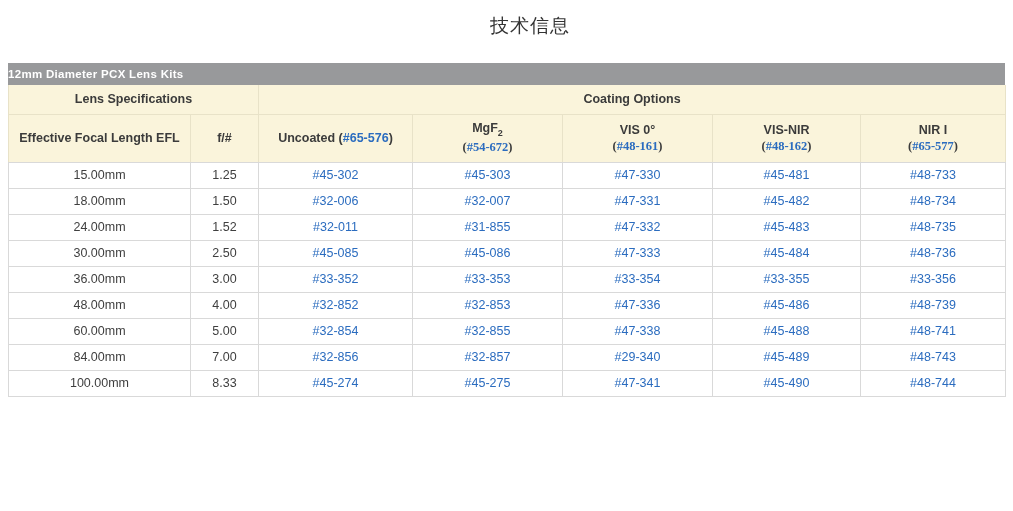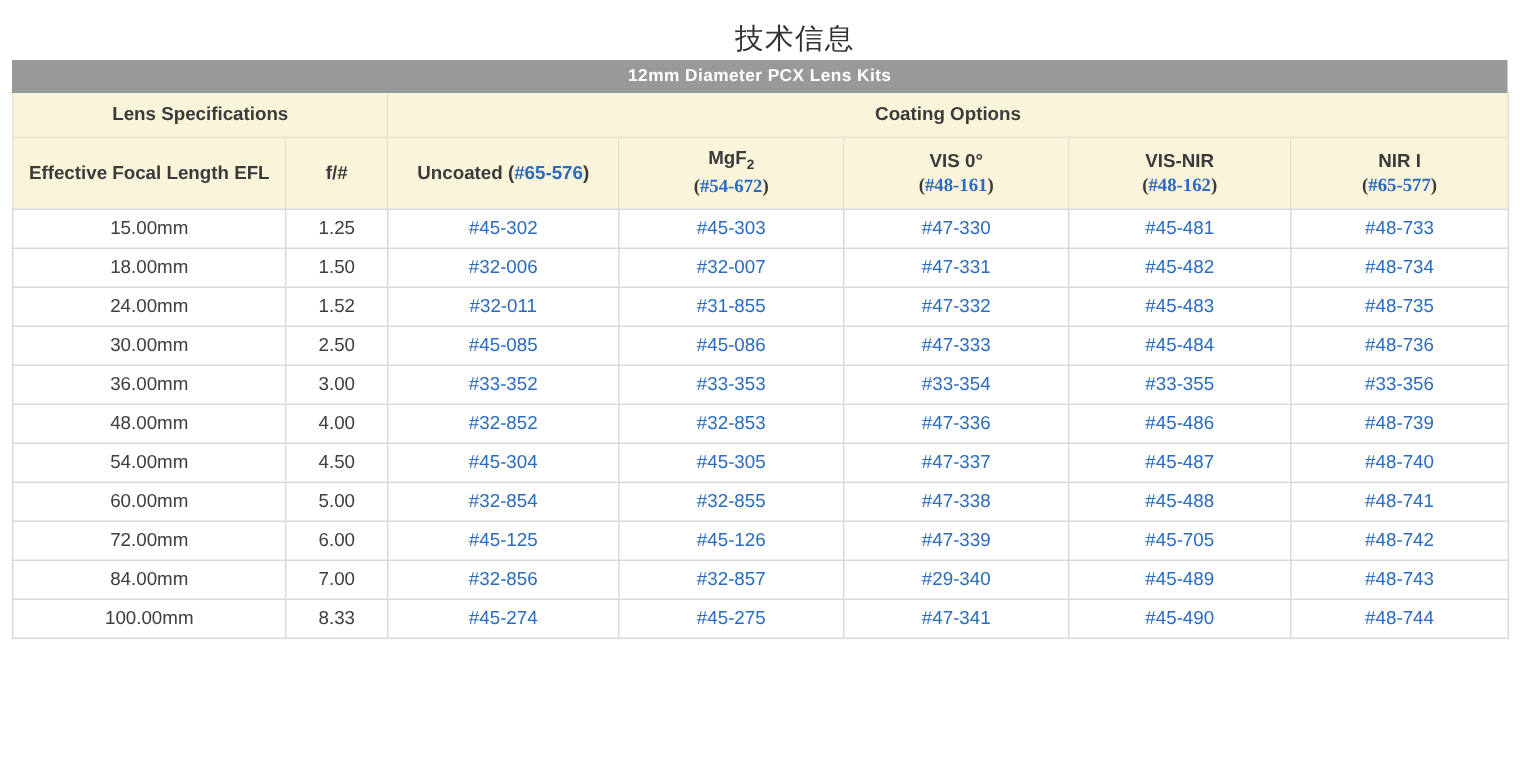--- a/index.html
+++ b/index.html
@@ -14,35 +14,34 @@
   html,body{margin:0;padding:0;}
   body{
     width:1013px;height:511px;background:#ffffff;
     font-family:"Liberation Sans","DejaVu Sans",sans-serif;
     color:var(--text);
   }
   .page-title{
     text-align:center;
     font-size:19px;
     color:#333333;
-    margin:13px 0 1px 0;
+    margin:13px 0 24px 0;
     letter-spacing:1px;
     padding-left:47px;
   }
   .table-wrap{
     margin:0 8px;
     width:997px;
   }
   .title-bar{
     height:22px;line-height:22px;
     background:var(--bar);
     color:#ffffff;
     font-size:11.5px;
     font-weight:bold;
-    text-align:center;
     letter-spacing:.3px;
   }
   table{
     width:997px;
     border-collapse:collapse;
     table-layout:fixed;
   }
   th,td{
     text-align:center;
     vertical-align:middle;
@@ -184,47 +183,29 @@
           <tr>
             <td>48.00mm</td>
             <td>4.00</td>
             <td><a href="#" class="plink">#32-852</a></td>
             <td><a href="#" class="plink">#32-853</a></td>
             <td><a href="#" class="plink">#47-336</a></td>
             <td><a href="#" class="plink">#45-486</a></td>
             <td><a href="#" class="plink">#48-739</a></td>
           </tr>
           <tr>
-            <td>54.00mm</td>
-            <td>4.50</td>
-            <td><a href="#" class="plink">#45-304</a></td>
-            <td><a href="#" class="plink">#45-305</a></td>
-            <td><a href="#" class="plink">#47-337</a></td>
-            <td><a href="#" class="plink">#45-487</a></td>
-            <td><a href="#" class="plink">#48-740</a></td>
-          </tr>
-          <tr>
             <td>60.00mm</td>
             <td>5.00</td>
             <td><a href="#" class="plink">#32-854</a></td>
             <td><a href="#" class="plink">#32-855</a></td>
             <td><a href="#" class="plink">#47-338</a></td>
             <td><a href="#" class="plink">#45-488</a></td>
             <td><a href="#" class="plink">#48-741</a></td>
           </tr>
           <tr>
-            <td>72.00mm</td>
-            <td>6.00</td>
-            <td><a href="#" class="plink">#45-125</a></td>
-            <td><a href="#" class="plink">#45-126</a></td>
-            <td><a href="#" class="plink">#47-339</a></td>
-            <td><a href="#" class="plink">#45-705</a></td>
-            <td><a href="#" class="plink">#48-742</a></td>
-          </tr>
-          <tr>
             <td>84.00mm</td>
             <td>7.00</td>
             <td><a href="#" class="plink">#32-856</a></td>
             <td><a href="#" class="plink">#32-857</a></td>
             <td><a href="#" class="plink">#29-340</a></td>
             <td><a href="#" class="plink">#45-489</a></td>
             <td><a href="#" class="plink">#48-743</a></td>
           </tr>
           <tr>
             <td>100.00mm</td>

